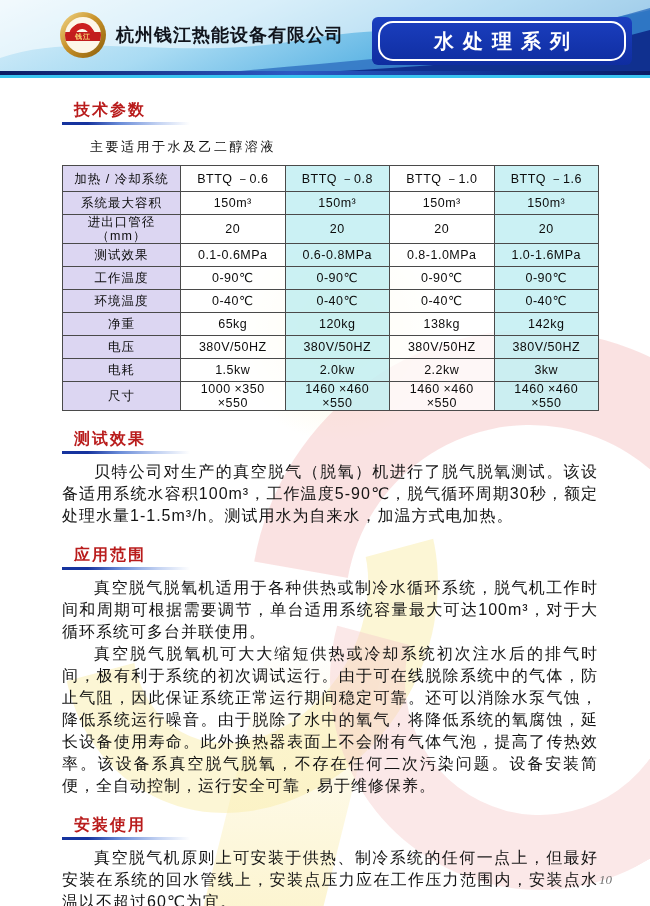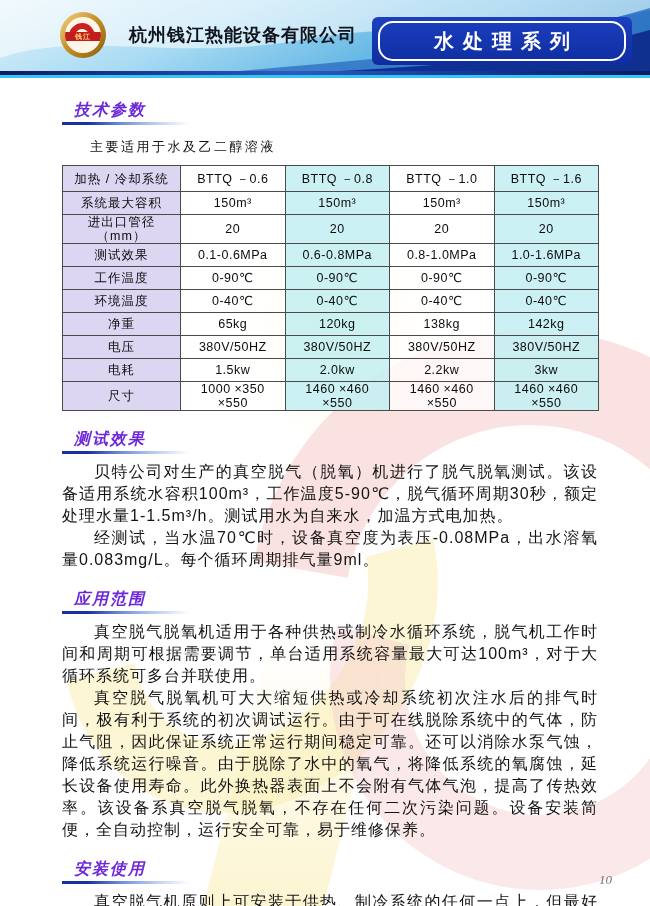--- a/index.html
+++ b/index.html
@@ -62,21 +62,21 @@
   .logo-swoosh {
     position:absolute; left:4px; top:6px; width:26px; height:26px; border-radius:50%;
     border:6px solid transparent; border-top-color:#cc1f1f; border-right-color:#cc1f1f;
     transform:rotate(-40deg);
   }
   .logo-band {
     position:absolute; left:0; top:15px; width:36px; height:9px;
     background:#c21d1d; display:flex; align-items:center; justify-content:center;
     color:#f5cf6e; font-size:7px; font-weight:bold; letter-spacing:1px;
   }
-  .company-names { display:flex; flex-direction:row; gap:0;margin-left:13px; }
+  .company-names { display:flex; flex-direction:row; gap:0; }
   .company-cn {
     font-size:18px; font-weight:bold; color:#10141c; letter-spacing:1px;
   }
   .company-en {
     font-size:9.5px; font-weight:bold; color:#13306e; letter-spacing:0.2px;
   }
   .series-badge {
     position:absolute; left:372px; top:17px; width:260px; height:48px;
     background:linear-gradient(to bottom,#1b3fc0,#0f2da0);
     border-radius:6px; z-index:3;
@@ -93,23 +93,22 @@
     height:4px;
     background:linear-gradient(to right,#0a1c64,#2c5ac4 45%,#0d2f8e 80%,#0a1c64);
   }
   .header-stripe-cyan { height:3px; background:#3ac4f0; }
 
   
   .content { position:relative; z-index:1; padding:12px 52px 0 62px; }
 
   .section-title {
     position:relative; width:fit-content; margin-top:18px;
-    font-size:16px; font-weight:bold; color:#6d28d9; letter-spacing:2px;
+    font-size:16px; font-weight:bold; color:#b91c1c; letter-spacing:2px;
     padding:0 10px 4px 12px;
-    font-style:italic;
   }
   .section-title::after {
     content:""; position:absolute; left:0; bottom:0; width:128px; height:3px;
     background:linear-gradient(to right,#16339e 0%, #16339e 20%, #6a8cd8 45%, #c3d2f2 75%, rgba(255,255,255,0));
   }
   .section-title:first-child { margin-top:10px; }
 
   .subtitle {
     margin:13px 0 0 28px; font-size:13px; color:#111; letter-spacing:2.5px;
   }
@@ -275,21 +274,20 @@
             <td class="white">1000 ×350 ×550</td>
             <td class="cyan">1460 ×460 ×550</td>
             <td class="white">1460 ×460 ×550</td>
             <td class="cyan">1460 ×460 ×550</td>
           </tr>
         </tbody>
     </table>
 
     <div class="section-title">测试效果</div>
     <p class="body-text">贝特公司对生产的真空脱气（脱氧）机进行了脱气脱氧测试。该设备适用系统水容积100m³，工作温度5-90℃，脱气循环周期30秒，额定处理水量1-1.5m³/h。测试用水为自来水，加温方式电加热。</p>
-    <p class="body-text">经测试，当水温70℃时，设备真空度为表压-0.08MPa，出水溶氧量0.083mg/L。每个循环周期排气量9ml。</p>
 
     <div class="section-title">应用范围</div>
     <p class="body-text">真空脱气脱氧机适用于各种供热或制冷水循环系统，脱气机工作时间和周期可根据需要调节，单台适用系统容量最大可达100m³，对于大循环系统可多台并联使用。</p>
     <p class="body-text">真空脱气脱氧机可大大缩短供热或冷却系统初次注水后的排气时间，极有利于系统的初次调试运行。由于可在线脱除系统中的气体，防止气阻，因此保证系统正常运行期间稳定可靠。还可以消除水泵气蚀，降低系统运行噪音。由于脱除了水中的氧气，将降低系统的氧腐蚀，延长设备使用寿命。此外换热器表面上不会附有气体气泡，提高了传热效率。该设备系真空脱气脱氧，不存在任何二次污染问题。设备安装简便，全自动控制，运行安全可靠，易于维修保养。</p>
 
     <div class="section-title">安装使用</div>
     <p class="body-text">真空脱气机原则上可安装于供热、制冷系统的任何一点上，但最好安装在系统的回水管线上，安装点压力应在工作压力范围内，安装点水温以不超过60℃为宜。</p>
 
   </div>
 

